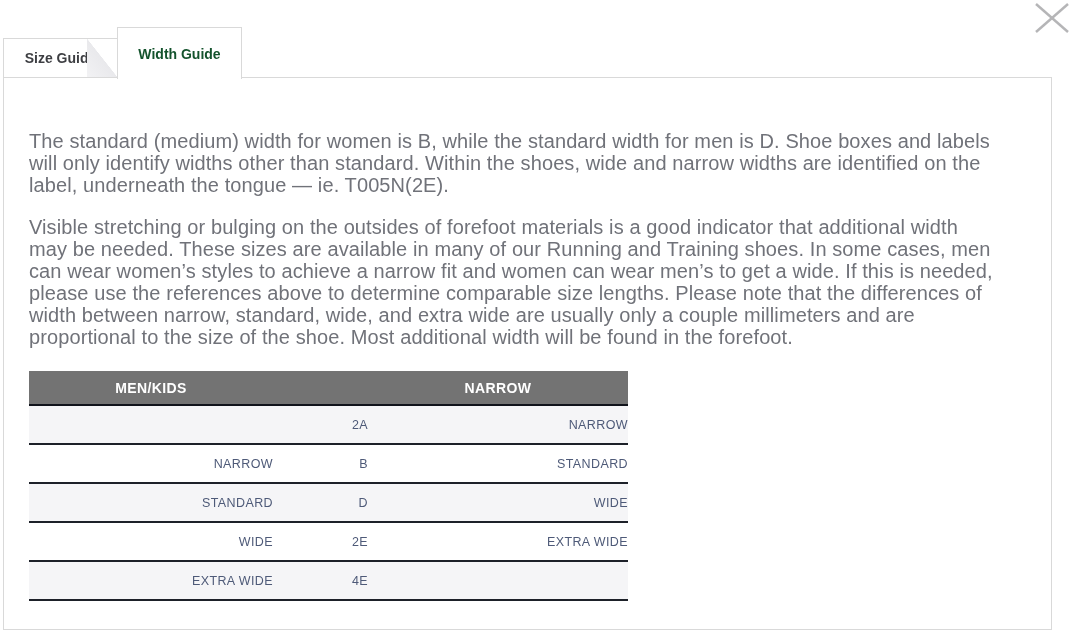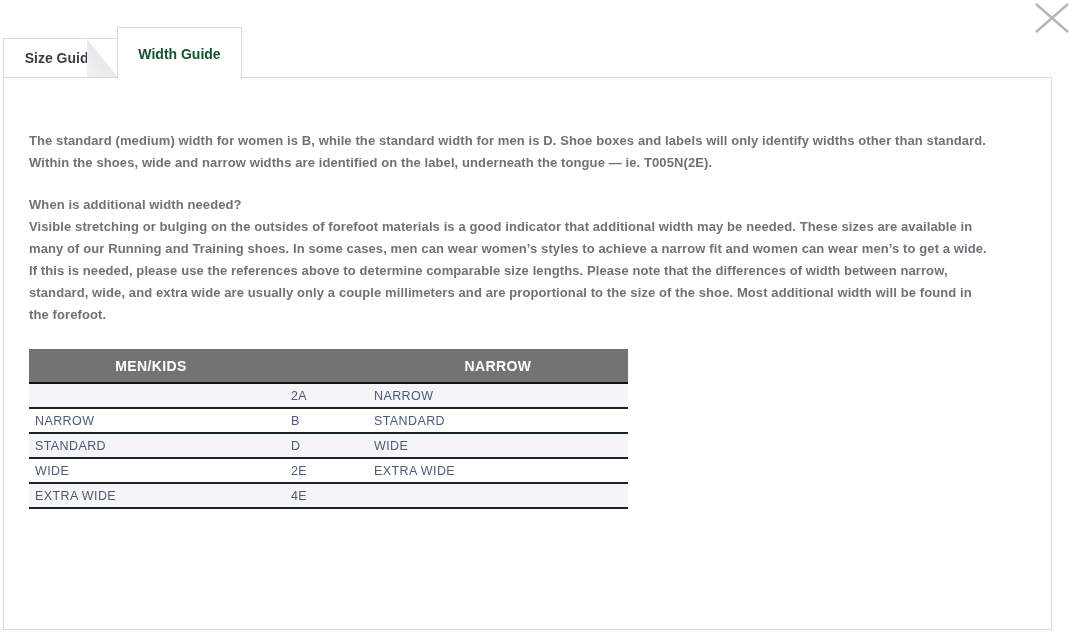--- a/index.html
+++ b/index.html
@@ -60,23 +60,23 @@
     left: 3px; top: 77px;
     width: 1049px; height: 553px;
     background: #ffffff;
     border: 1px solid #d9d9d9;
     z-index: 2;
   }
   .panel-content {
     padding: 52px 58px 0 25px;
   }
   .para {
-    font-size: 13px;
+    font-size: 20px;
     line-height: 22px;
-    font-weight: 700;
+    font-weight: 400;
     color: #707279;
     letter-spacing: 0.1px;
     max-width: 990px;
   }
   .para-block2 { margin-top: 20px; }
 
   
   table.width-table {
     margin-top: 23px;
     width: 599px;
@@ -93,25 +93,26 @@
     font-weight: bold;
     letter-spacing: 0.4px;
     height: 34px;
     text-align: center;
   }
   .width-table thead tr { border-bottom: 2px solid #10131b; }
   .width-table tbody tr { border-bottom: 2px solid #1d2129; }
   .width-table tbody tr:nth-child(odd)  { background: #f5f5f7; }
   .width-table tbody tr:nth-child(even) { background: #ffffff; }
   .width-table td {
-    height: 25px;
+    height: 39px;
     font-size: 12.5px;
     color: #4e5a78;
     letter-spacing: 0.4px;
     vertical-align: middle;
+    text-align: right;
   }
   .width-table td.c1 { padding-left: 6px; }
   .width-table td.c2 { padding-left: 18px; }
   .width-table td.c3 { padding-left: 6px; }
 </style>
 </head>
 <body>
 
 <div class="close-btn">
   <svg width="42" height="36" viewBox="0 0 42 36">
@@ -126,21 +127,20 @@
 <div class="tab tab-active">
   <span>Width Guide</span>
 </div>
 
 <div class="panel">
   <div class="panel-content">
 
     <p class="para">The standard (medium) width for women is B, while the standard width for men is D. Shoe boxes and labels will only identify widths other than standard. Within the shoes, wide and narrow widths are identified on the label, underneath the tongue — ie. T005N(2E).</p>
 
     <div class="para para-block2">
-      <div>When is additional width needed?</div>
       <div>Visible stretching or bulging on the outsides of forefoot materials is a good indicator that additional width may be needed. These sizes are available in many of our Running and Training shoes. In some cases, men can wear women’s styles to achieve a narrow fit and women can wear men’s to get a wide. If this is needed, please use the references above to determine comparable size lengths. Please note that the differences of width between narrow, standard, wide, and extra wide are usually only a couple millimeters and are proportional to the size of the shoe. Most additional width will be found in the forefoot.</div>
     </div>
 
     <table class="width-table">
       <colgroup>
           <col class="c1">
           <col class="c2">
           <col class="c3">
         </colgroup>
       <thead>

